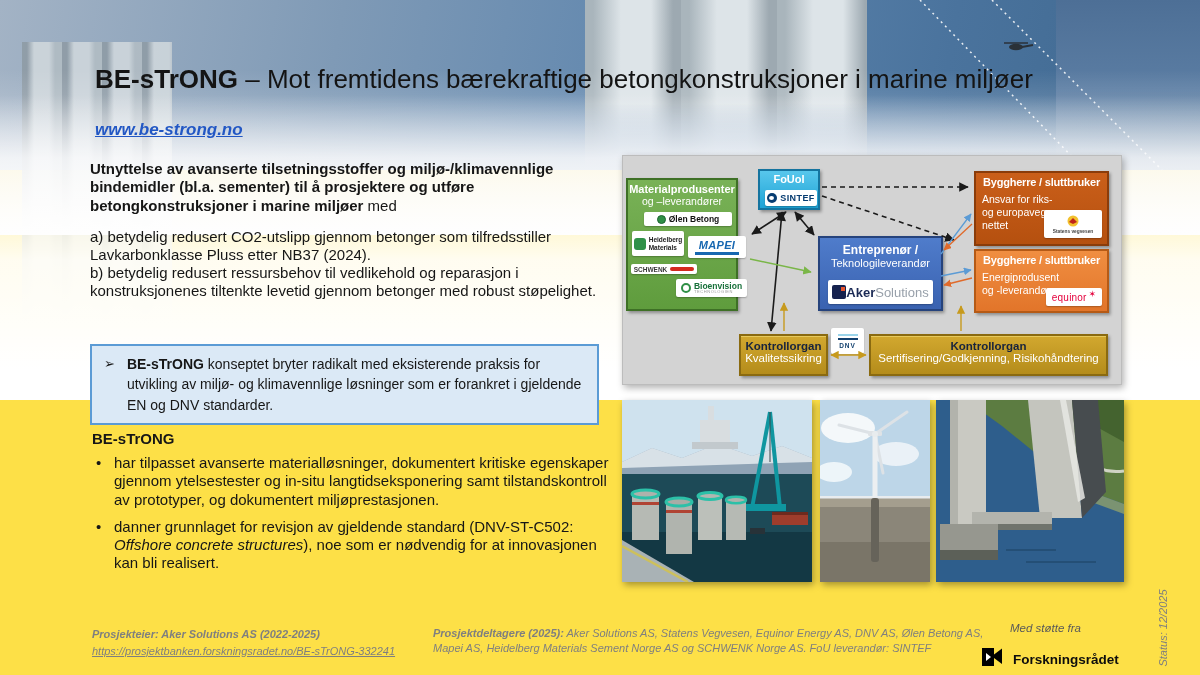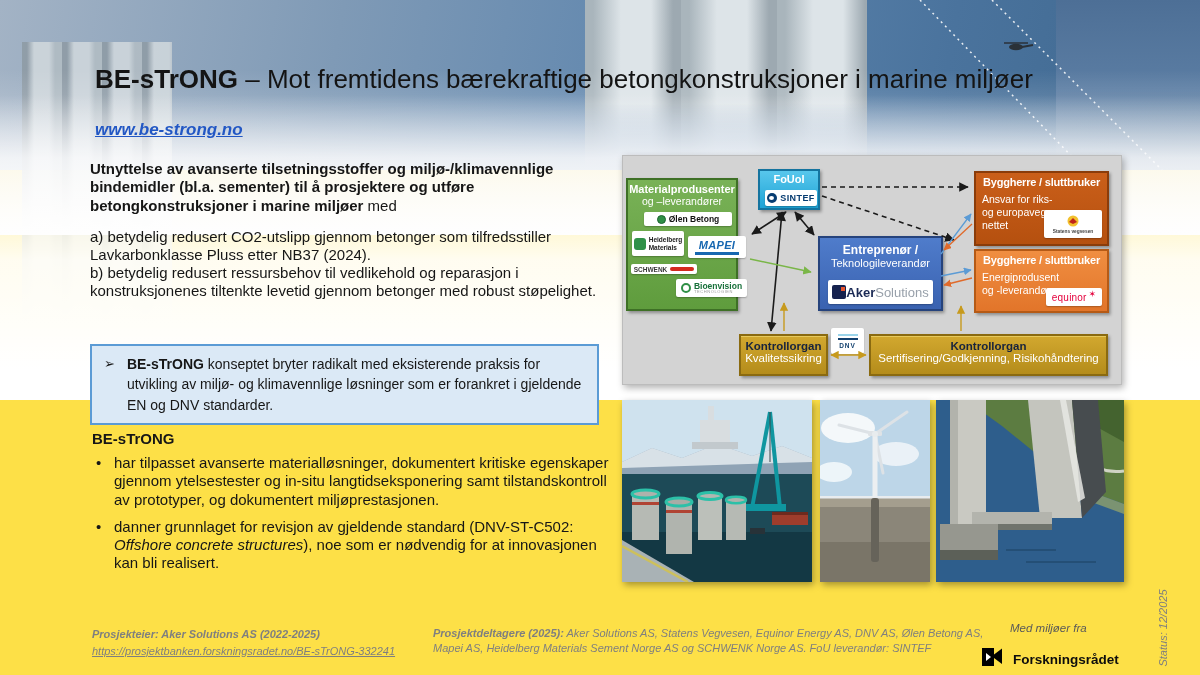--- a/index.html
+++ b/index.html
@@ -386,21 +386,21 @@
       <line x1="70" y1="150" x2="120" y2="150" stroke="#1f4668" stroke-width="2" opacity=".6"></line>
       <line x1="90" y1="162" x2="160" y2="162" stroke="#1f4668" stroke-width="2" opacity=".6"></line>
     </svg>
   </div>
 
   <div class="footer-owner">
     <div class="b">Prosjekteier: Aker Solutions AS (2022-2025)</div>
     <a>https://prosjektbanken.forskningsradet.no/BE-sTrONG-332241</a>
   </div>
   <div class="footer-part"><span class="b">Prosjektdeltagere (2025):</span><span> Aker Solutions AS, Statens Vegvesen, Equinor Energy AS, DNV AS, Ølen Betong AS, Mapei AS, Heidelberg Materials Sement Norge AS og SCHWENK Norge AS. FoU leverandør: SINTEF</span></div>
-  <div class="support">Med miljøer fra</div>
+  <div class="support">Med støtte fra</div>
   <div class="council">
     <svg width="22" height="22" viewBox="0 0 22 22">
       <path d="M1,3 h12 v6.5 l8,-6 v15.5 l-8,-6 v8 h-12 z" fill="#000"></path>
       <path d="M5,8 l5,4 l-5,4 z" fill="#fff"></path>
     </svg>
     <span class="council-text">Forskningsrådet</span>
   </div>
   <div class="status">Status: 12/2025</div>
 
 </div>

